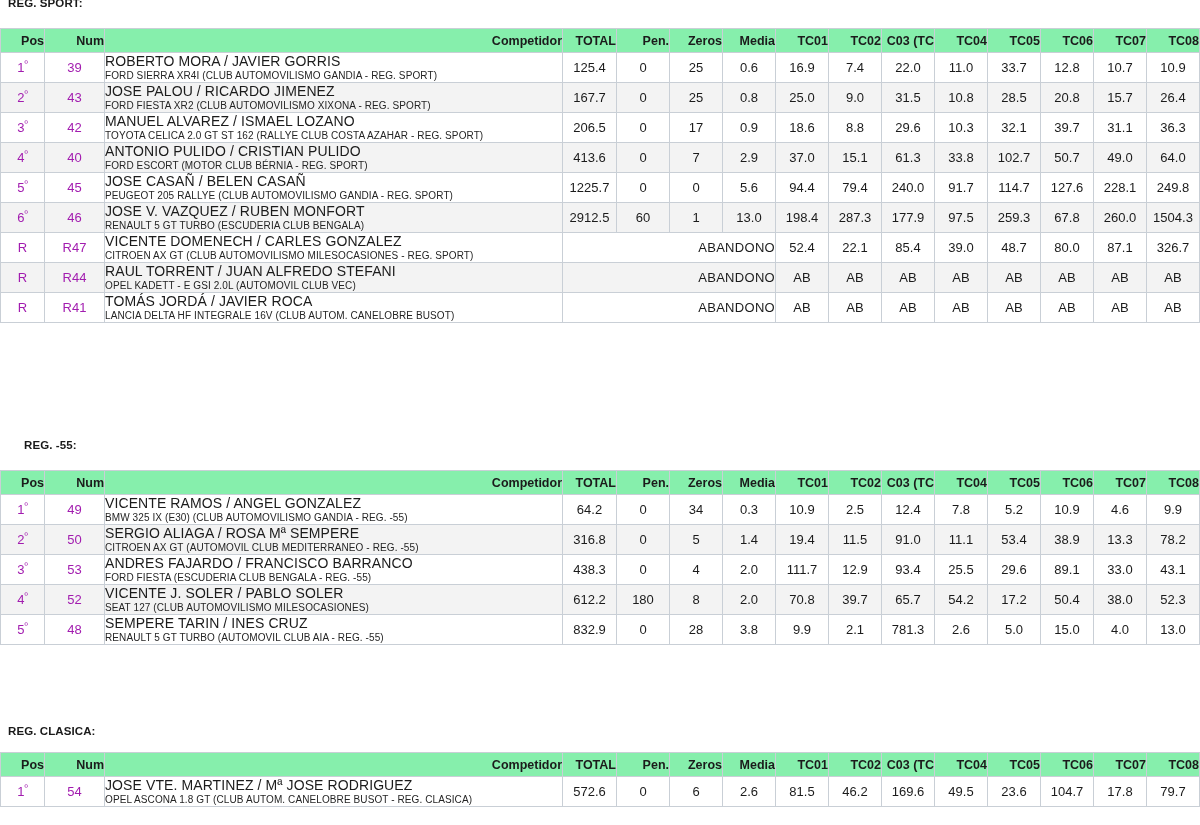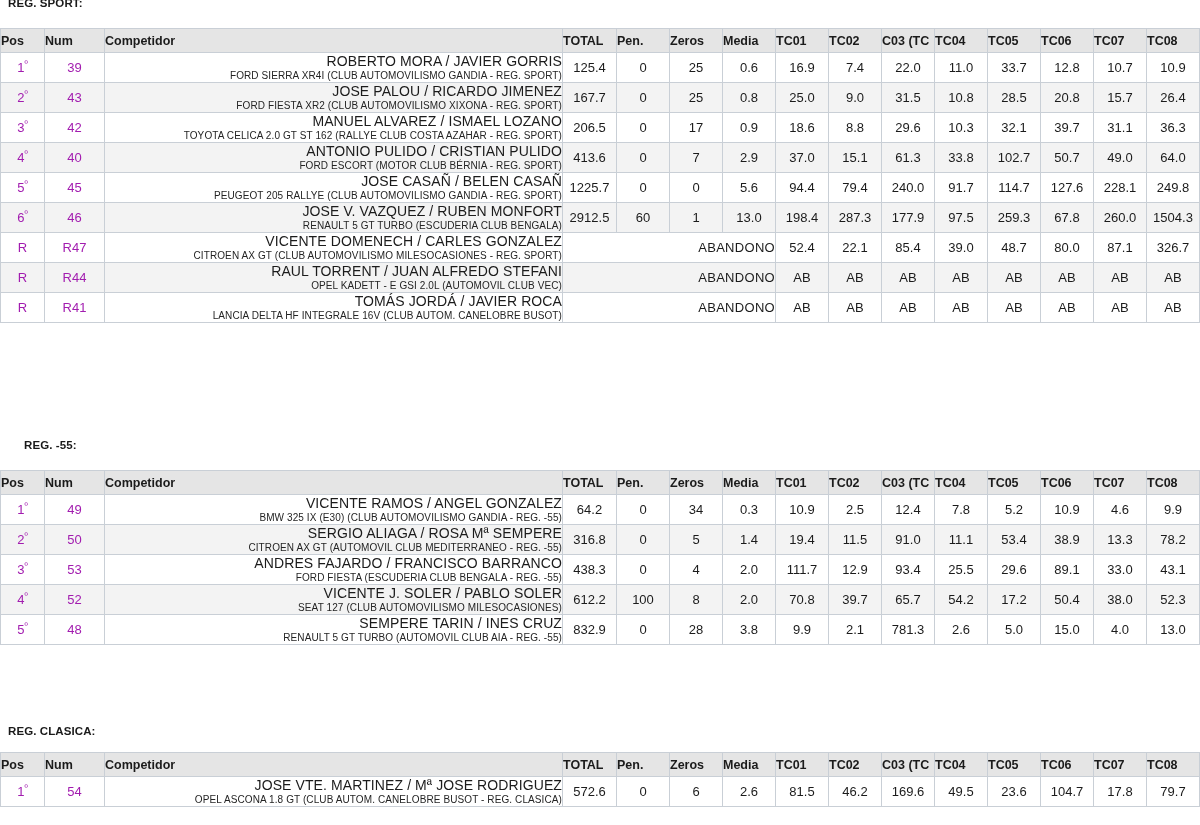--- a/index.html
+++ b/index.html
@@ -43,44 +43,44 @@
   table.t-clasica { top: 752px; }
 
   table.results th,
   table.results td {
     border: 1px solid #c9cfd6;
     padding: 0;
     vertical-align: middle;
   }
 
   thead th {
-    background: #e5e5e5;
+    background: #86efac;
     font-size: 12.5px;
     font-weight: bold;
     color: #1b1b1b;
     height: 23px;
-    text-align: left;
+    text-align: right;
     white-space: nowrap;
     overflow: hidden;
   }
   thead th.h-competidor { font-weight: bold; margin-left: 28px; }
 
   tbody tr.row-odd  td { background: #ffffff; }
   tbody tr.row-even td { background: #f3f3f3; }
 
   td.c-pos, td.c-num {
     text-align: center;
     font-size: 13px;
     color: #a21caf;
   }
   td.c-pos sup { font-size: 9px; vertical-align: super; }
 
   td.c-competidor {
     padding: 3px 0 3px 6px;
-    text-align: right;
+    text-align: left;
   }
   .drivers {
     font-size: 14px;
     line-height: 16px;
     color: #1b1b1b;
     letter-spacing: 0.1px;
     white-space: nowrap;
   }
   .carinfo {
     font-size: 10px;
@@ -433,21 +433,21 @@
           <td class="c-num-val">43.1</td>
         </tr>
         <tr class="row-even">
           <td class="c-pos"><span>4</span><sup>º</sup></td>
           <td class="c-num">52</td>
           <td class="c-competidor">
             <div class="drivers">VICENTE J. SOLER / PABLO SOLER</div>
             <div class="carinfo">SEAT 127   (CLUB AUTOMOVILISMO MILESOCASIONES)</div>
           </td>
           <td class="c-num-val">612.2</td>
-          <td class="c-num-val">100</td>
+          <td class="c-num-val">180</td>
           <td class="c-num-val">8</td>
           <td class="c-num-val">2.0</td>
           <td class="c-num-val">70.8</td>
           <td class="c-num-val">39.7</td>
           <td class="c-num-val">65.7</td>
           <td class="c-num-val">54.2</td>
           <td class="c-num-val">17.2</td>
           <td class="c-num-val">50.4</td>
           <td class="c-num-val">38.0</td>
           <td class="c-num-val">52.3</td>

